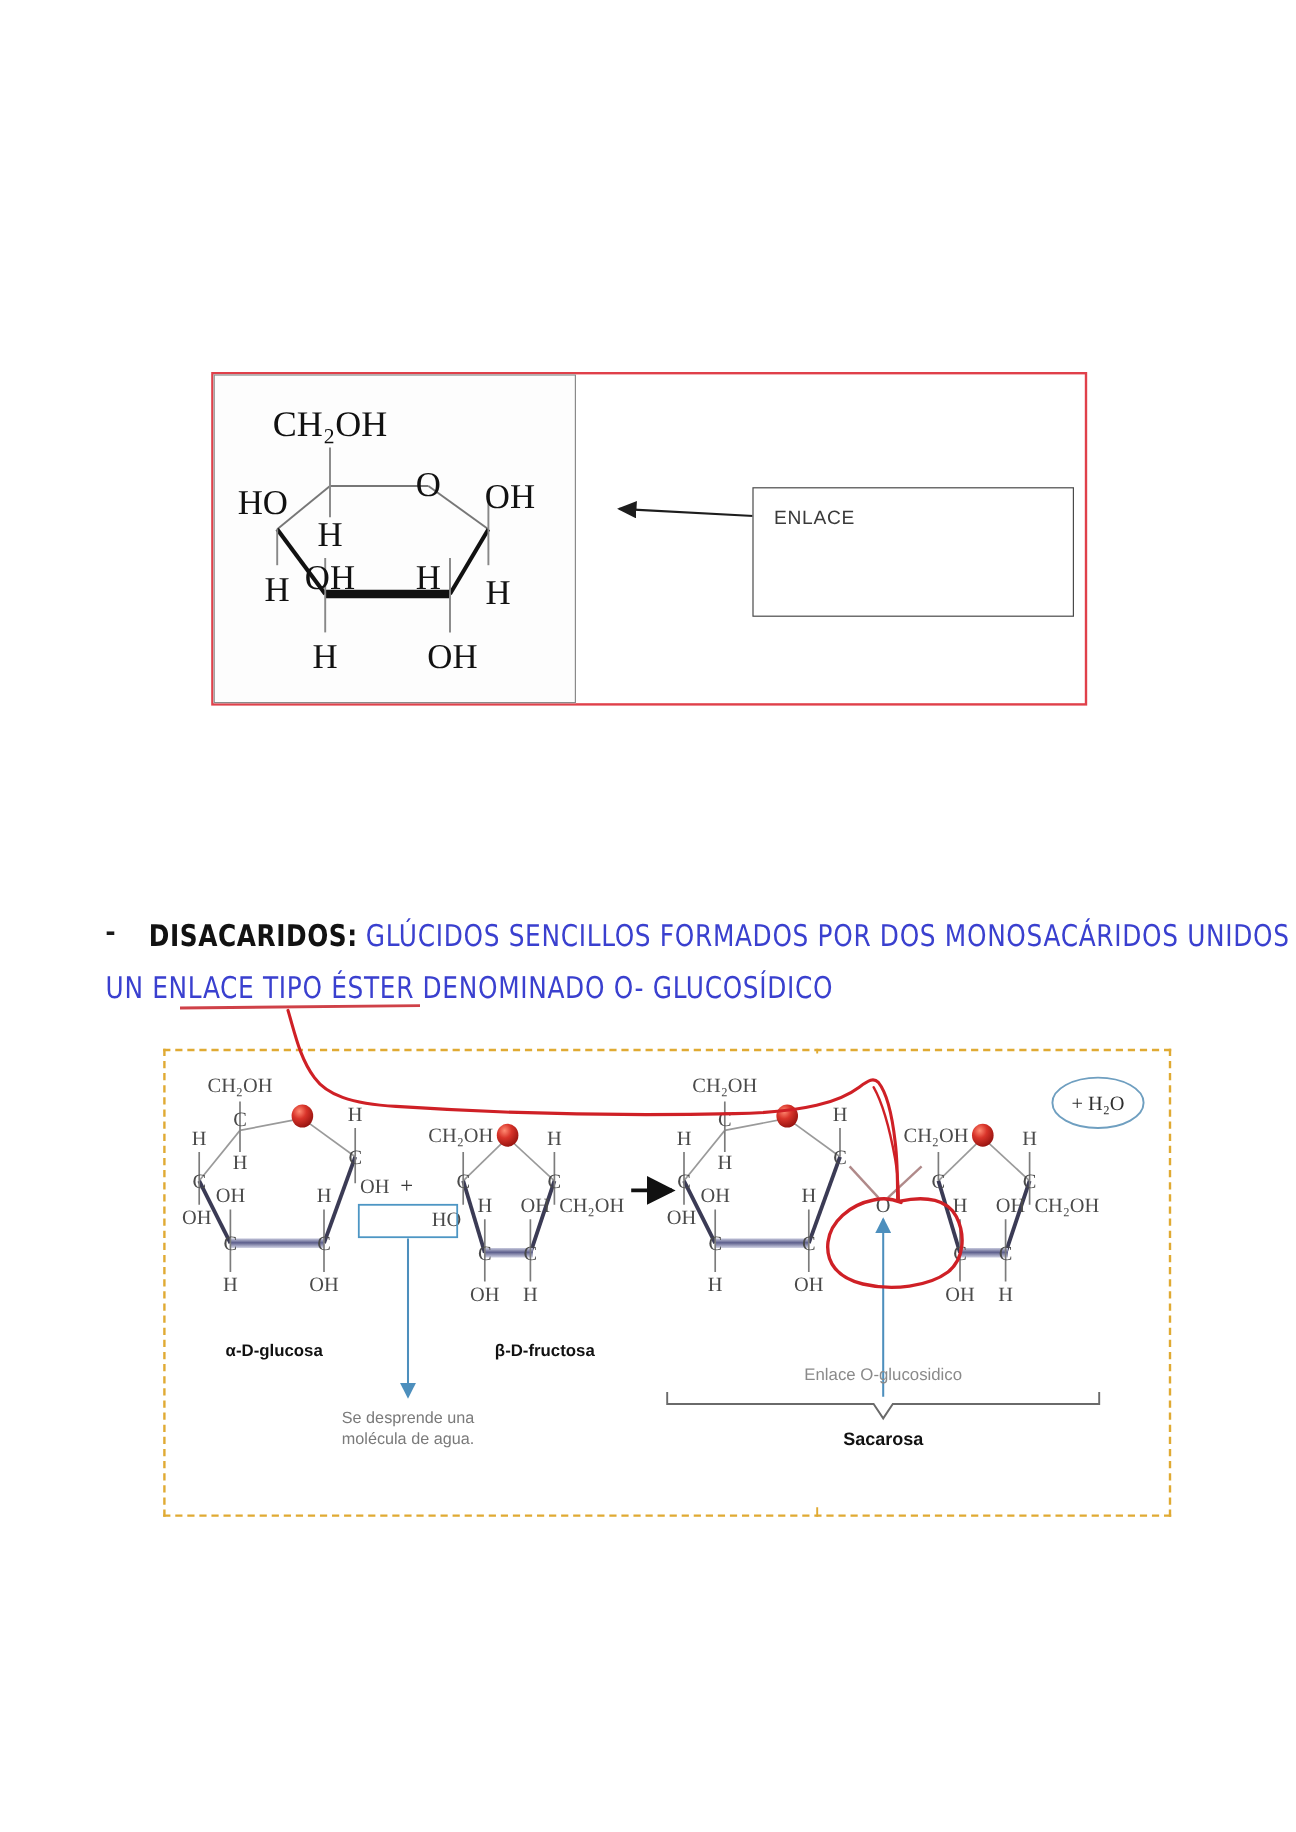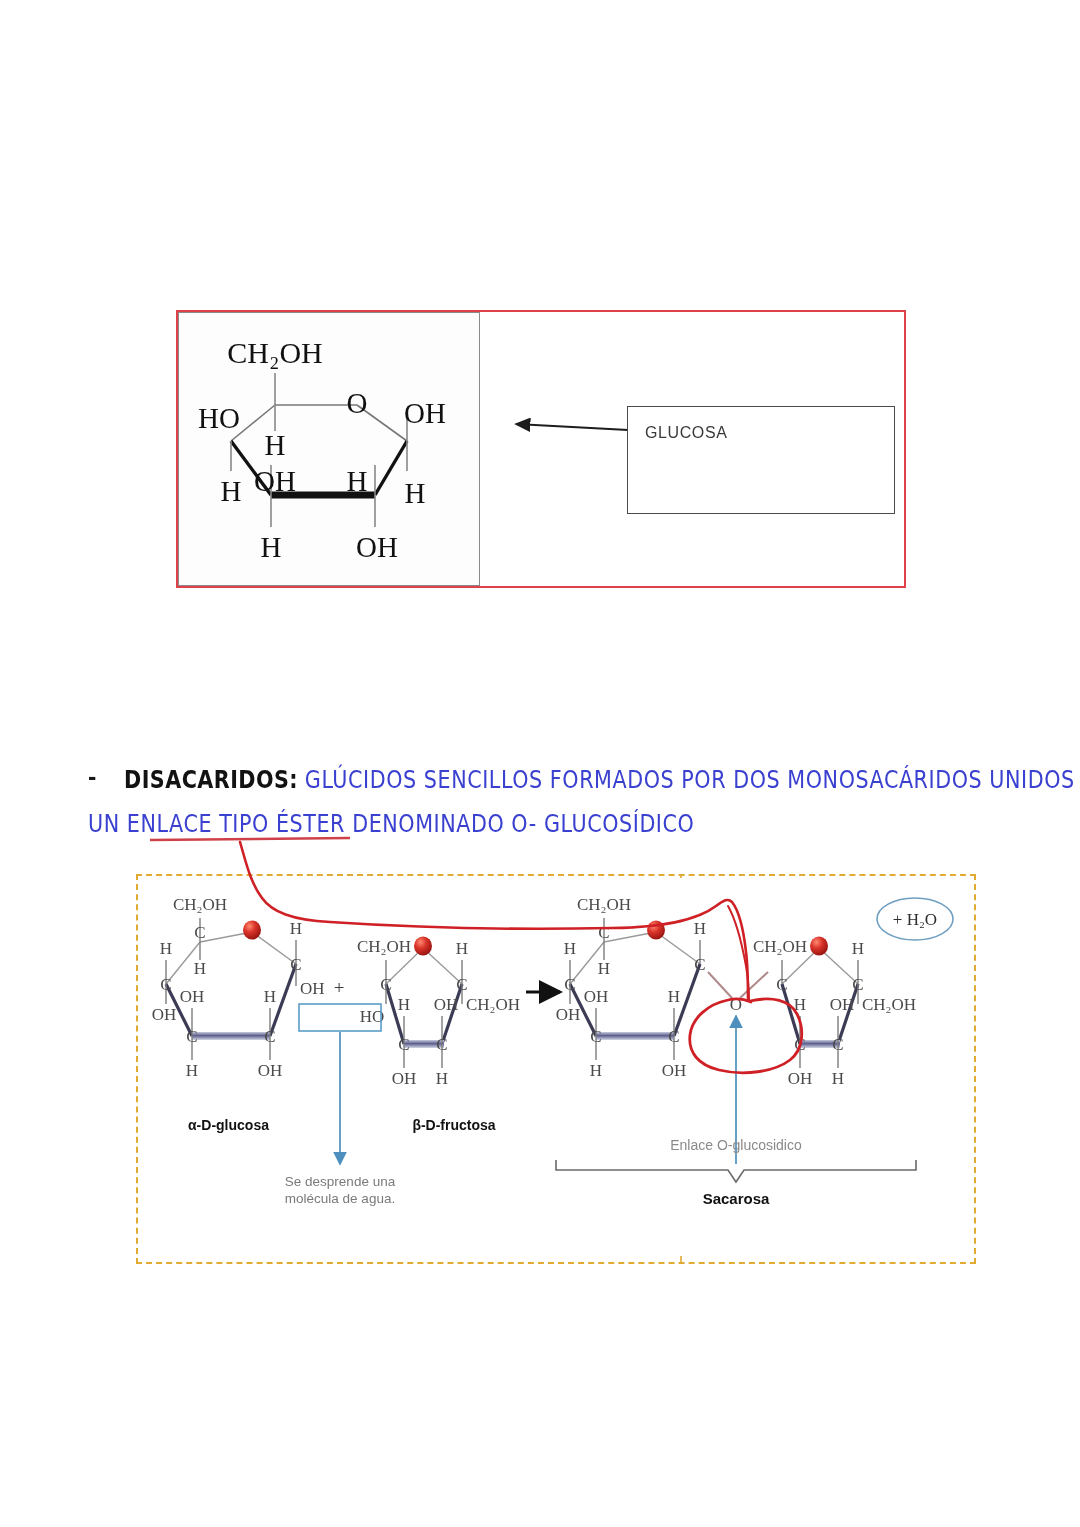--- a/index.html
+++ b/index.html
@@ -182,21 +182,21 @@
 <svg id="glucosa-arrow-svg" width="150" height="60" viewBox="0 0 150 60">
   <defs>
     <marker id="arrowhead-dark" markerWidth="9" markerHeight="8" refX="8" refY="4" orient="auto">
       <polygon points="0 0, 9 4, 0 8" fill="#1d1d1d"></polygon>
     </marker>
   </defs>
   <line x1="128" y1="30" x2="16" y2="24" stroke="#1d1d1d" stroke-width="1.8" marker-end="url(#arrowhead-dark)"></line>
 </svg>
 
 <div id="glucosa-label-box">
-  <span id="glucosa-label-text">GLUCOSA</span>
+  <span id="glucosa-label-text">ENLACE</span>
 </div>
 
 <div id="note-block">
   <span id="note-dash">-</span>
   <div id="note-line-1" class="hw-line">
     <span class="hw-bold-black">DISACARIDOS:</span><span>&nbsp;</span><span class="hw-blue">GLÚCIDOS SENCILLOS FORMADOS POR DOS MONOSACÁRIDOS UNIDOS MEDIANTE</span>
   </div>
   <div id="note-line-2" class="hw-line">
     <span class="hw-blue">UN ENLACE TIPO ÉSTER DENOMINADO O- GLUCOSÍDICO</span>
   </div>

